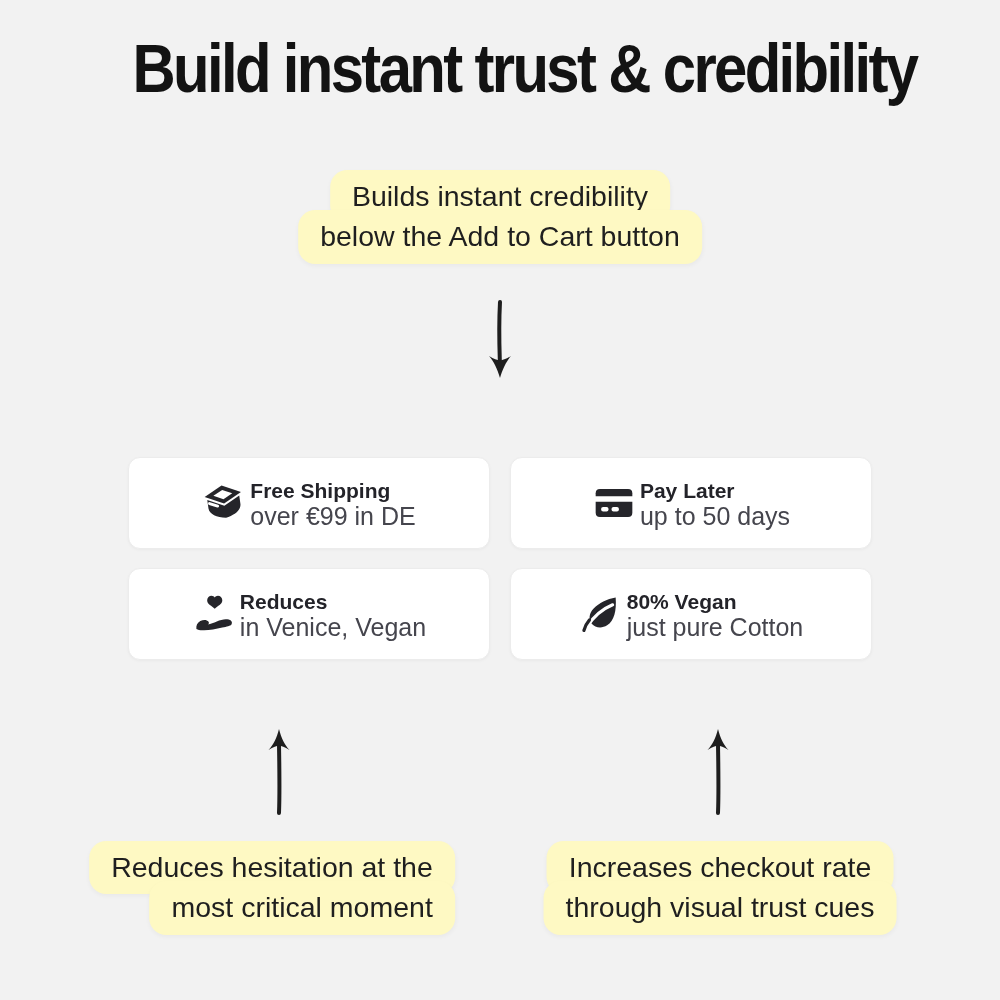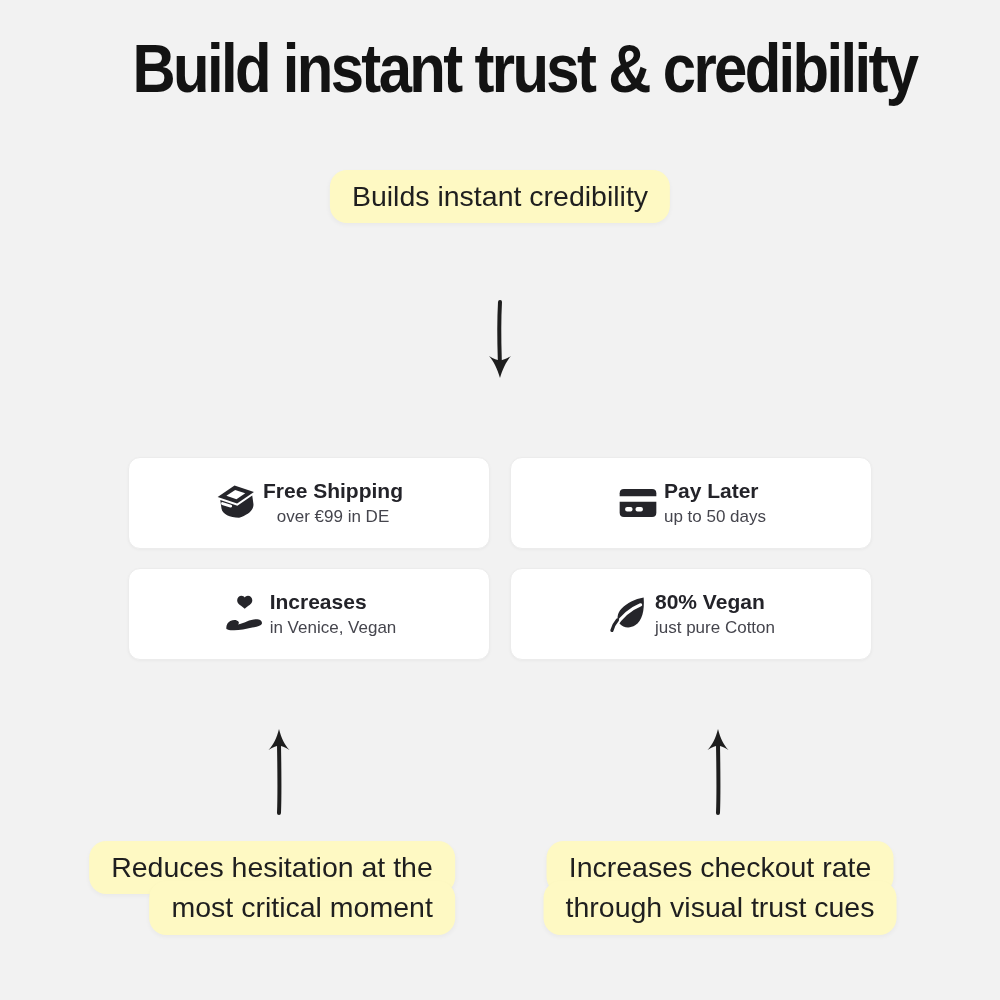--- a/index.html
+++ b/index.html
@@ -46,33 +46,34 @@
   }
   .card{
     background:#ffffff;border-radius:12px;border:1px solid #ececec;
     box-shadow:0 1px 3px rgba(0,0,0,0.04);
     display:flex;align-items:center;justify-content:center;gap:4px;
     box-sizing:border-box;
   }
   .badge-icon{width:44px;height:44px;flex:none;display:flex;align-items:center;justify-content:center;}
   .badge-text{display:flex;flex-direction:column;}
   .badge-title{font-size:21px;font-weight:700;line-height:27px;color:#232329;}
-  .badge-subtitle{font-size:17px;font-weight:400;line-height:25px;color:#45454d;text-align:center;}
+  .badge-subtitle{font-size:25px;font-weight:400;line-height:25px;color:#45454d;}
 </style>
 </head>
 <body>
 
 <div class="canvas">
 
   <div class="heading">
     <span class="inner">Build instant trust &amp; credibility</span>
   </div>
 
   <div class="callout callout-top">
     <span class="pill">Builds instant credibility</span>
+    <span class="pill">below the Add to Cart button</span>
   </div>
 
   <div class="arrow arrow-down">
     <svg width="28" height="84" viewBox="0 0 28 84">
       <path d="M14 4 C13 22 13.2 44 13.8 62" fill="none" stroke="#1e1e1e" stroke-width="4" stroke-linecap="round"></path>
       <path d="M14 80 C11.5 71 7.5 63 3 58 C8 61 11 62.3 14 62.3 C17 62.3 20 61 25 58 C20.5 63 16.5 71 14 80 Z" fill="#1e1e1e"></path>
     </svg>
   </div>
 
   <div class="badges">
@@ -110,21 +111,21 @@
     </div>
 
     <div class="card">
       <span class="badge-icon">
         <svg width="44" height="44" viewBox="0 0 36 36" fill="#25252a">
           <path d="M18.6 13.8 C16.2 11.2 12.4 10.2 12.4 6.8 C12.4 4.6 14.1 3 16 3 C17.1 3 18.1 3.6 18.6 4.5 C19.1 3.6 20.1 3 21.2 3 C23.1 3 24.8 4.6 24.8 6.8 C24.8 10.2 21 11.2 18.6 13.8 Z"></path>
           <path d="M3.6 30.2 C3.2 27.6 4.4 25.2 6.8 23.8 C9.4 22.3 12.2 22.6 13.4 24.1 C14.1 25 13.9 26 13 26.6 C15.2 26.2 17.8 25.2 20.3 24.1 C23.8 22.6 27.2 21.7 30.1 22.6 C32.4 23.3 33.2 25 32.4 26.3 C31.4 27.8 28.4 28.2 24.8 29.1 C19.2 30.5 12.8 31.6 8.4 31.3 C6.4 31.2 4.8 30.8 3.6 30.2 Z"></path>
         </svg>
       </span>
       <div class="badge-text">
-        <div class="badge-title">Increases</div>
+        <div class="badge-title">Reduces</div>
         <div class="badge-subtitle">in Venice, Vegan</div>
       </div>
     </div>
 
     <div class="card">
       <span class="badge-icon">
         <svg width="44" height="44" viewBox="0 0 36 36">
           <path d="M30 4.5 C30.8 15.5 28.8 23.5 23 27.3 C18.8 30 13.2 29.4 10.4 26 C7.6 22.6 8.2 17.2 12 13.4 C16.4 9 22.8 5.8 30 4.5 Z" fill="#25252a"></path>
           <path d="M6.5 28.5 C12 20 19 14 27.5 10.5" stroke="#ffffff" stroke-width="2.6" stroke-linecap="round" fill="none"></path>
           <path d="M4 31.5 C4.8 28.4 6.2 25.6 8.6 22.8" stroke="#25252a" stroke-width="2.6" stroke-linecap="round" fill="none"></path>

